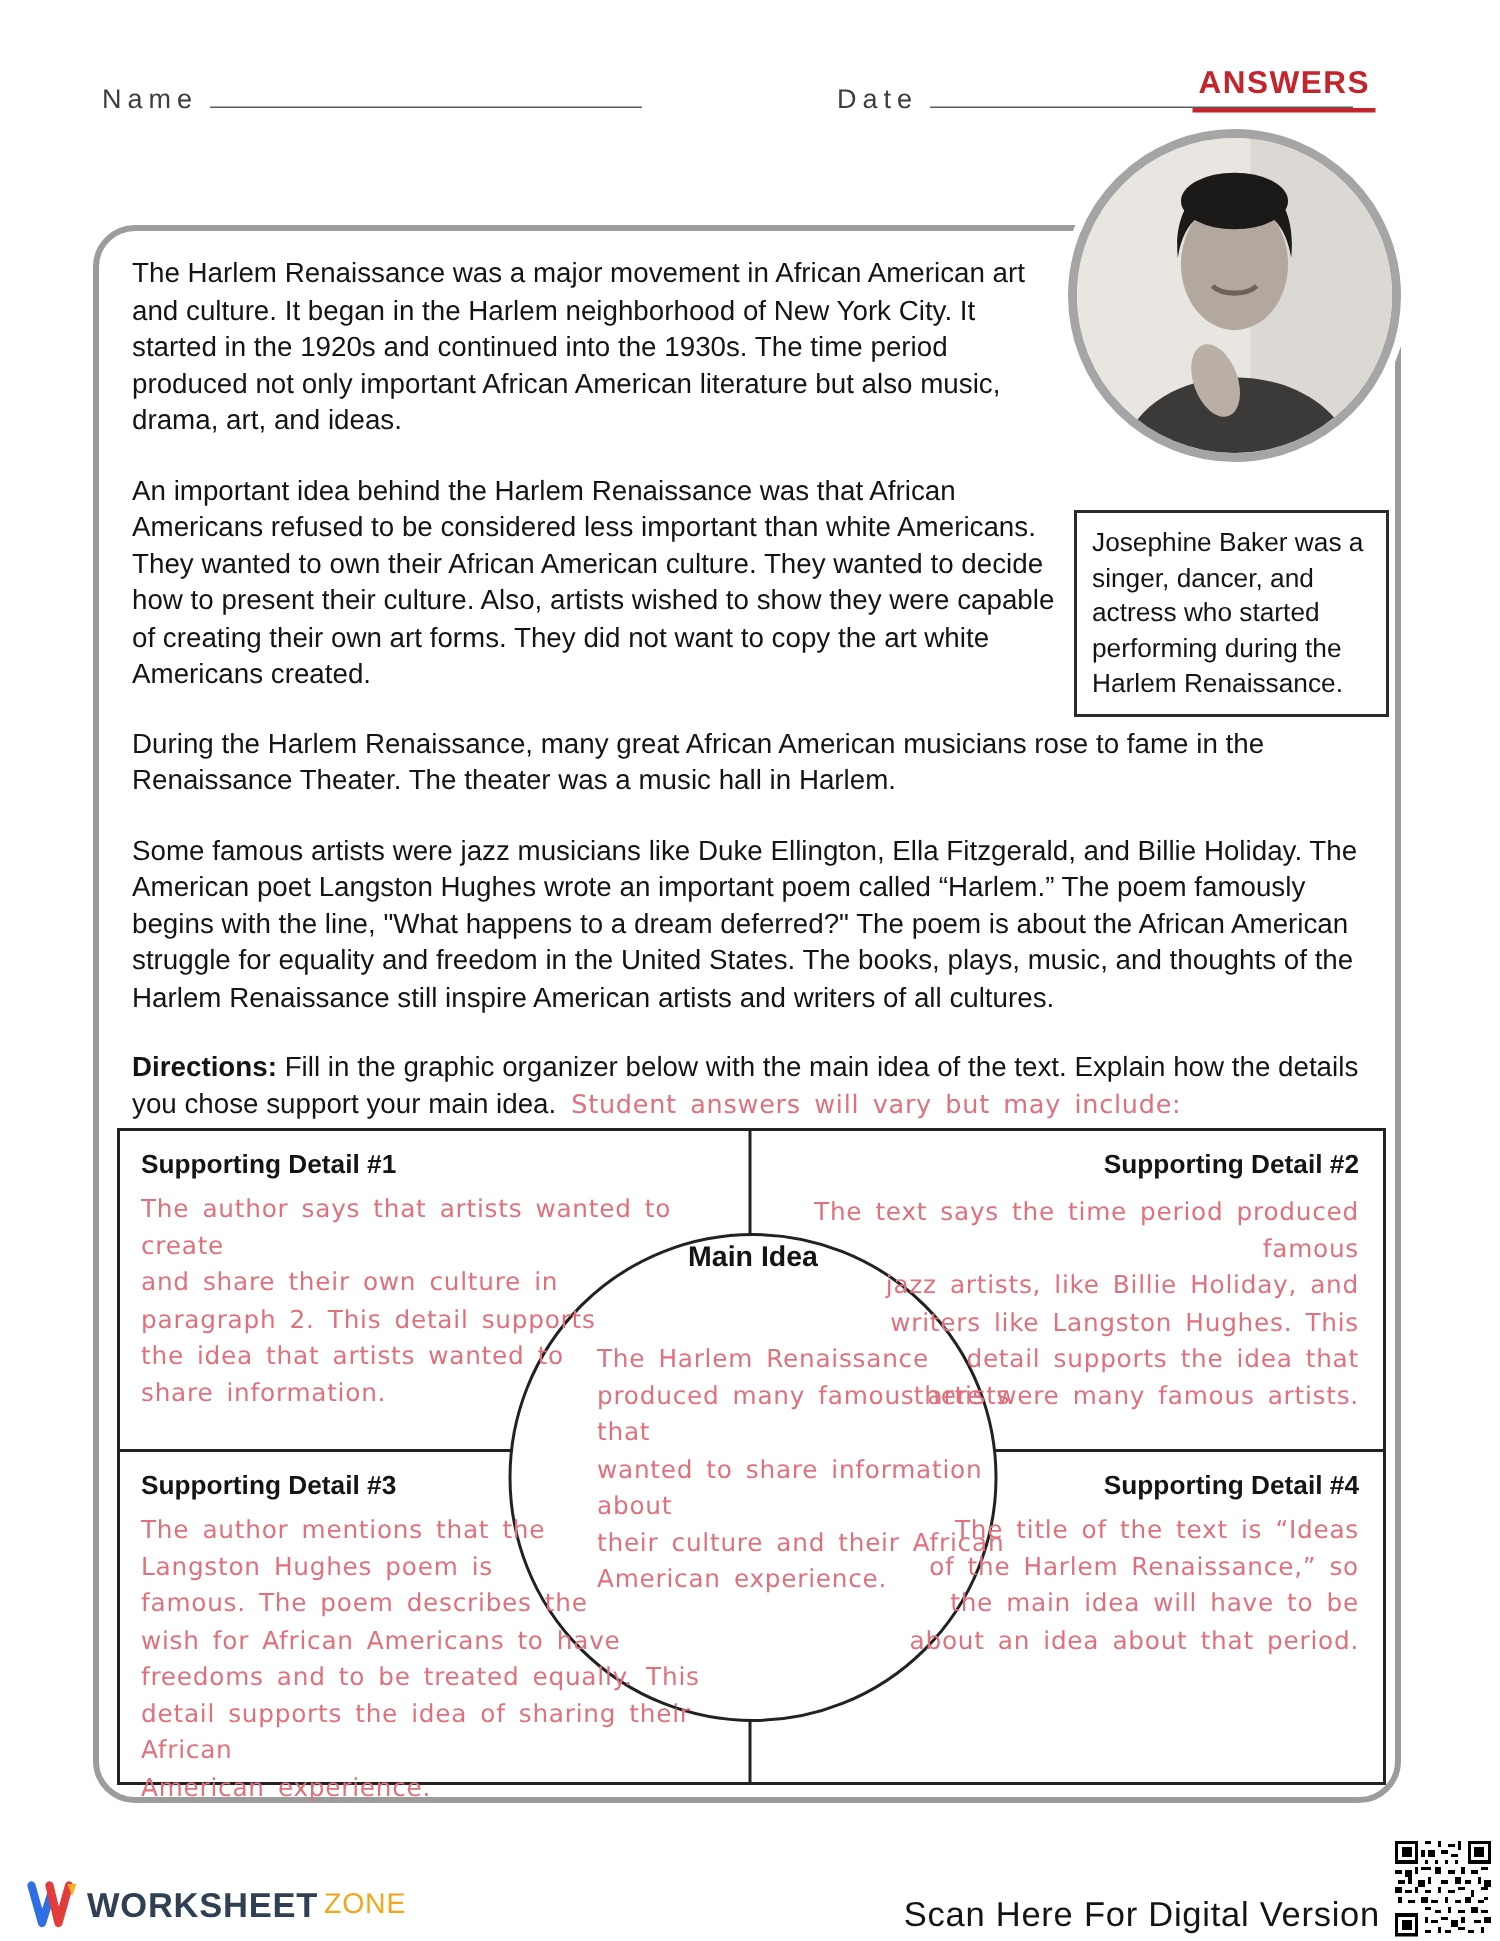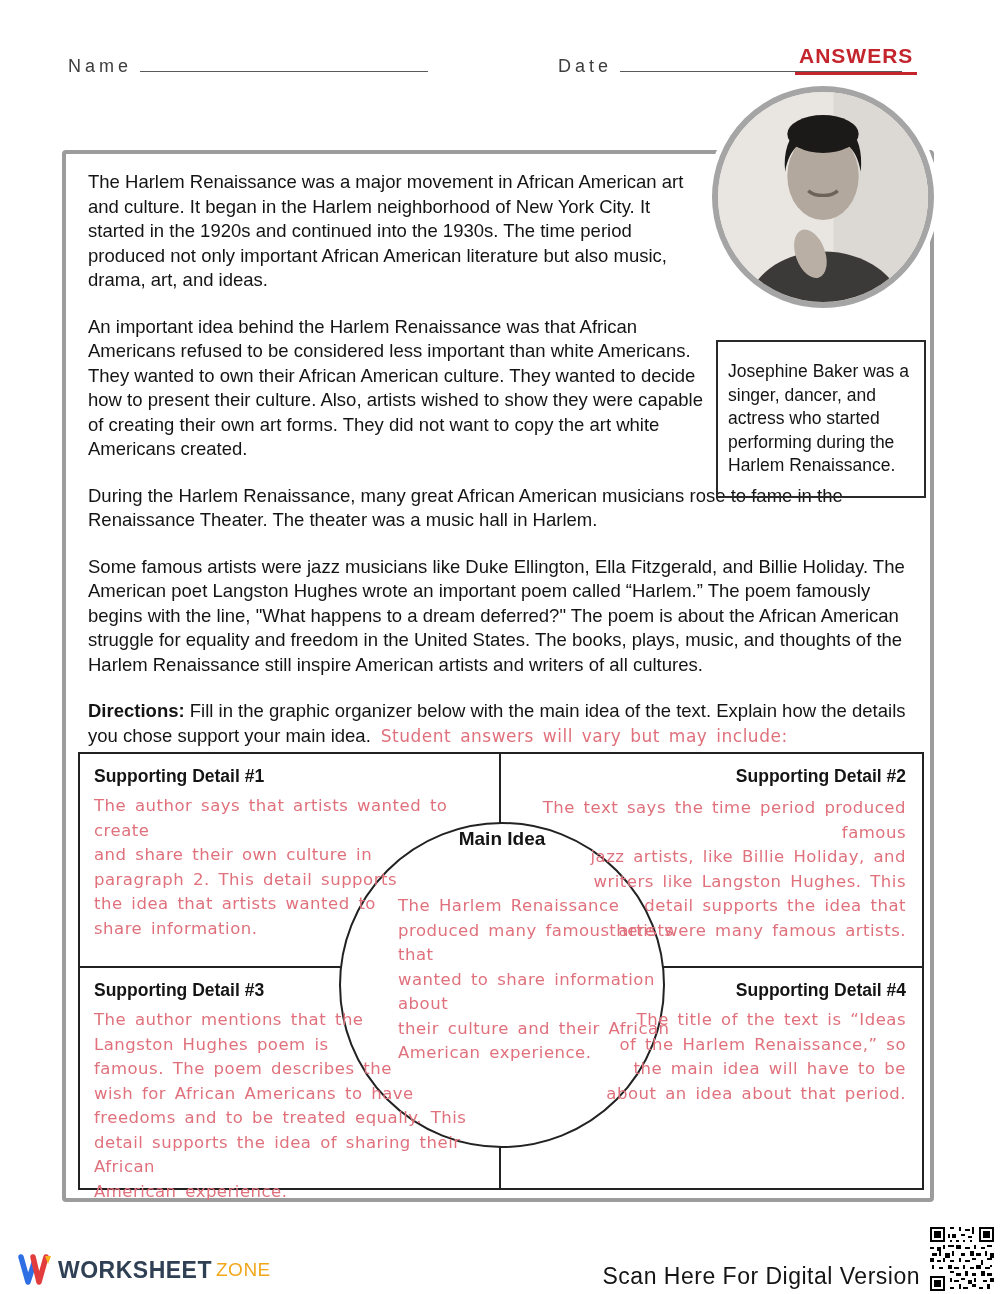--- a/index.html
+++ b/index.html
@@ -29,41 +29,41 @@
   
   .title {
     position: absolute; left: 78px; top: 92px;
     font-size: 40px; font-weight: bold; color: #232020; letter-spacing: -0.5px;
   }
 
   
   .content-box {
     position: absolute; left: 62px; top: 150px;
     width: 872px; height: 1052px;
-    border: 4px solid #9c9c9c; border-radius: 4px;
+    border: 4px solid #9c9c9c; border-radius: 28px;
     padding: 16px 14px 16px 22px;
   }
   .content-box p { font-size: 18.5px; line-height: 24.5px; color: #141414; margin-bottom: 22px; }
   .wrap-photo { margin-right: 208px; }
   .directions b { font-weight: bold; }
   .hand { font-family: "DejaVu Sans", sans-serif; color: #e0717c; letter-spacing: 0.5px; word-spacing: 3px; }
   .directions .note { font-size: 17px; margin-left: 10px; }
 
   
   .photo-circle {
     position: absolute; left: 712px; top: 86px;
     width: 222px; height: 222px; border-radius: 50%;
     border: 6px solid #a5a5a5; background: #e9e7e4;
     box-shadow: 0 0 0 5px #ffffff;
     overflow: hidden;
   }
   .photo-circle svg { display: block; width: 100%; height: 100%; }
   .caption-box {
     position: absolute; left: 716px; top: 340px; width: 210px;
-    border: 2px solid #2a2a2a; padding: 18px 10px;
+    border: 2px solid #2a2a2a; padding: 8px 10px;
     font-size: 17.5px; line-height: 23.5px; color: #141414;
   }
 
   
   .organizer {
     position: absolute; left: 78px; top: 752px;
     width: 846px; height: 438px;
     border: 2.5px solid #222;
   }
   .divider-v { position: absolute; left: 419px; top: 0; bottom: 0; width: 2px; background: #222; }

